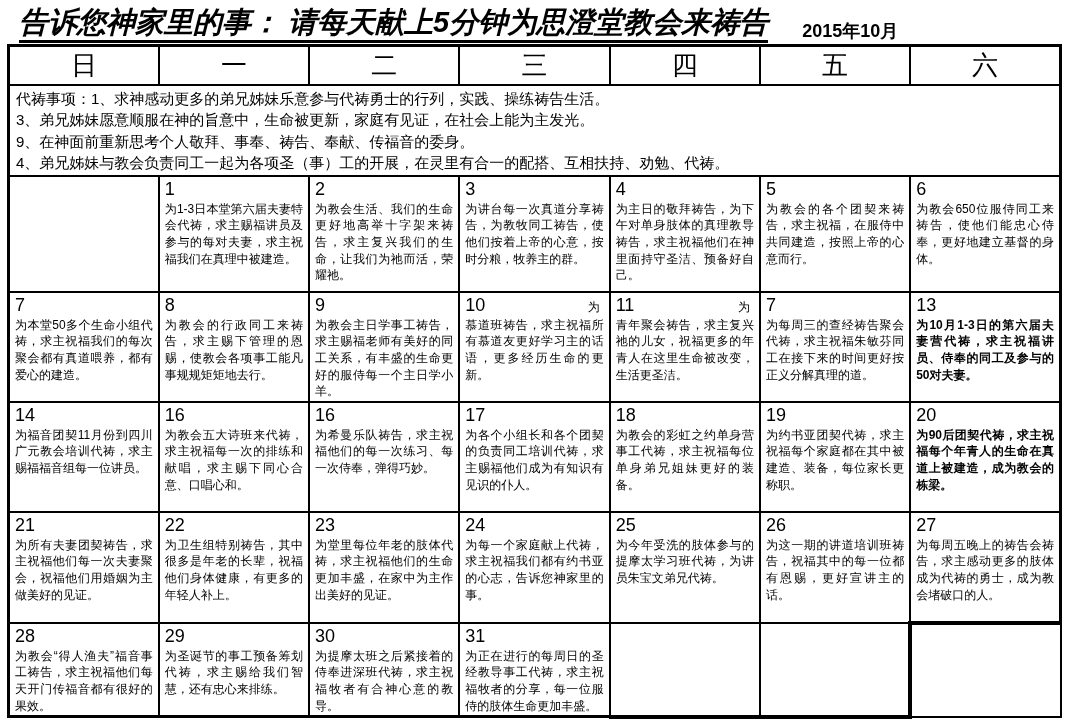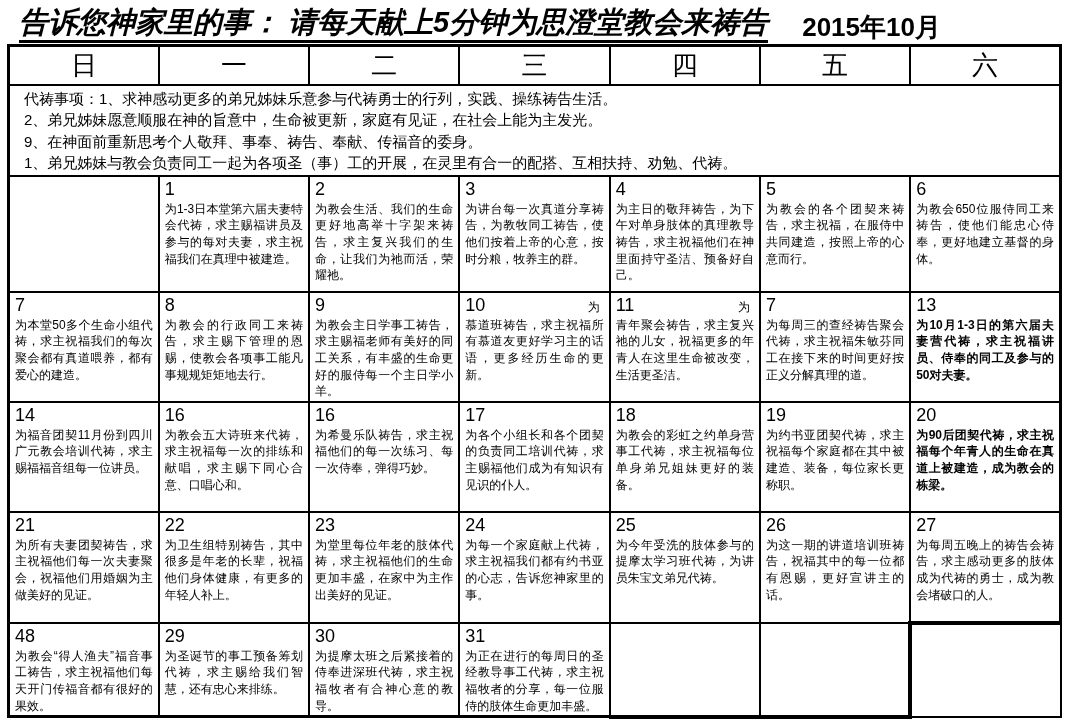--- a/index.html
+++ b/index.html
@@ -9,36 +9,36 @@
   }
   .page{width:1069px;height:723px;box-sizing:border-box;padding:0 7px;}
   .titlebar{
     display:flex;align-items:flex-end;justify-content:flex-start;
     height:44px;padding:2px 4px 1px 12px;box-sizing:border-box;
   }
   .title{
     font-size:29px;font-weight:bold;font-style:italic;line-height:1.1;
     border-bottom:3px solid #000;white-space:nowrap;padding-bottom:1px;
   }
-  .month{font-size:26px;font-weight:bold;margin-left:34px;line-height:1.2;white-space:nowrap;}
+  .month{font-size:18px;font-weight:bold;margin-left:34px;line-height:1.2;white-space:nowrap;}
   table.cal{
     width:100%;border-collapse:collapse;table-layout:fixed;
   }
   table.cal th, table.cal td{
     border:2px solid #000;vertical-align:top;box-sizing:border-box;
   }
   table.cal thead th{
     height:36px;vertical-align:middle;text-align:center;
     font-size:26px;font-weight:normal;border-top-width:3px;
   }
   .cal tr > *:first-child{border-left-width:3px;}
   .cal tr > *:last-child:not(.ghost){border-right-width:3px;}
   .cal tr.wk4 td:not(.ghost){border-bottom-width:3px;}
   td.notes{
-    height:84px;padding:2px 14px;font-size:15px;line-height:1.42;vertical-align:top;
+    height:84px;padding:2px 6px;font-size:15px;line-height:1.42;vertical-align:top;
   }
   .note-line{white-space:nowrap;overflow:hidden;}
   .wk0 td{height:116px}
   .wk1 td{height:110px}
   .wk2 td{height:110px}
   .wk3 td{height:111px}
   .wk4 td{height:86px}
   td .num{
     display:flex;justify-content:space-between;align-items:flex-end;
     font-size:18px;line-height:1.15;padding:1px 4px 0 4px;
@@ -69,23 +69,23 @@
           <th>三</th>
           <th>四</th>
           <th>五</th>
           <th>六</th>
         </tr>
     </thead>
     <tbody>
       <tr>
         <td class="notes" colspan="7">
             <div class="note-line">代祷事项：1、求神感动更多的弟兄姊妹乐意参与代祷勇士的行列，实践、操练祷告生活。</div>
-            <div class="note-line">2、弟兄姊妹愿意顺服在神的旨意中，生命被更新，家庭有见证，在社会上能为主发光。</div>
+            <div class="note-line">3、弟兄姊妹愿意顺服在神的旨意中，生命被更新，家庭有见证，在社会上能为主发光。</div>
             <div class="note-line">9、在神面前重新思考个人敬拜、事奉、祷告、奉献、传福音的委身。</div>
-            <div class="note-line">1、弟兄姊妹与教会负责同工一起为各项圣（事）工的开展，在灵里有合一的配搭、互相扶持、劝勉、代祷。</div>
+            <div class="note-line">4、弟兄姊妹与教会负责同工一起为各项圣（事）工的开展，在灵里有合一的配搭、互相扶持、劝勉、代祷。</div>
           </td>
       </tr>
     <tr class="wk wk0">
           <td></td>
           <td>
             <div class="num">
               <span>1</span>
             </div>
             <div class="txt">为1-3日本堂第六届夫妻特会代祷，求主赐福讲员及参与的每对夫妻，求主祝福我们在真理中被建造。</div>
           </td>
@@ -250,21 +250,21 @@
           <td class="tb">
             <div class="num">
               <span>27</span>
             </div>
             <div class="txt">为每周五晚上的祷告会祷告，求主感动更多的肢体成为代祷的勇士，成为教会堵破口的人。</div>
           </td>
         </tr>
         <tr class="wk wk4">
           <td>
             <div class="num">
-              <span>48</span>
+              <span>28</span>
             </div>
             <div class="txt">为教会“得人渔夫”福音事工祷告，求主祝福他们每天开门传福音都有很好的果效。</div>
           </td>
           <td>
             <div class="num">
               <span>29</span>
             </div>
             <div class="txt">为圣诞节的事工预备筹划代祷，求主赐给我们智慧，还有忠心来排练。</div>
           </td>
           <td>

